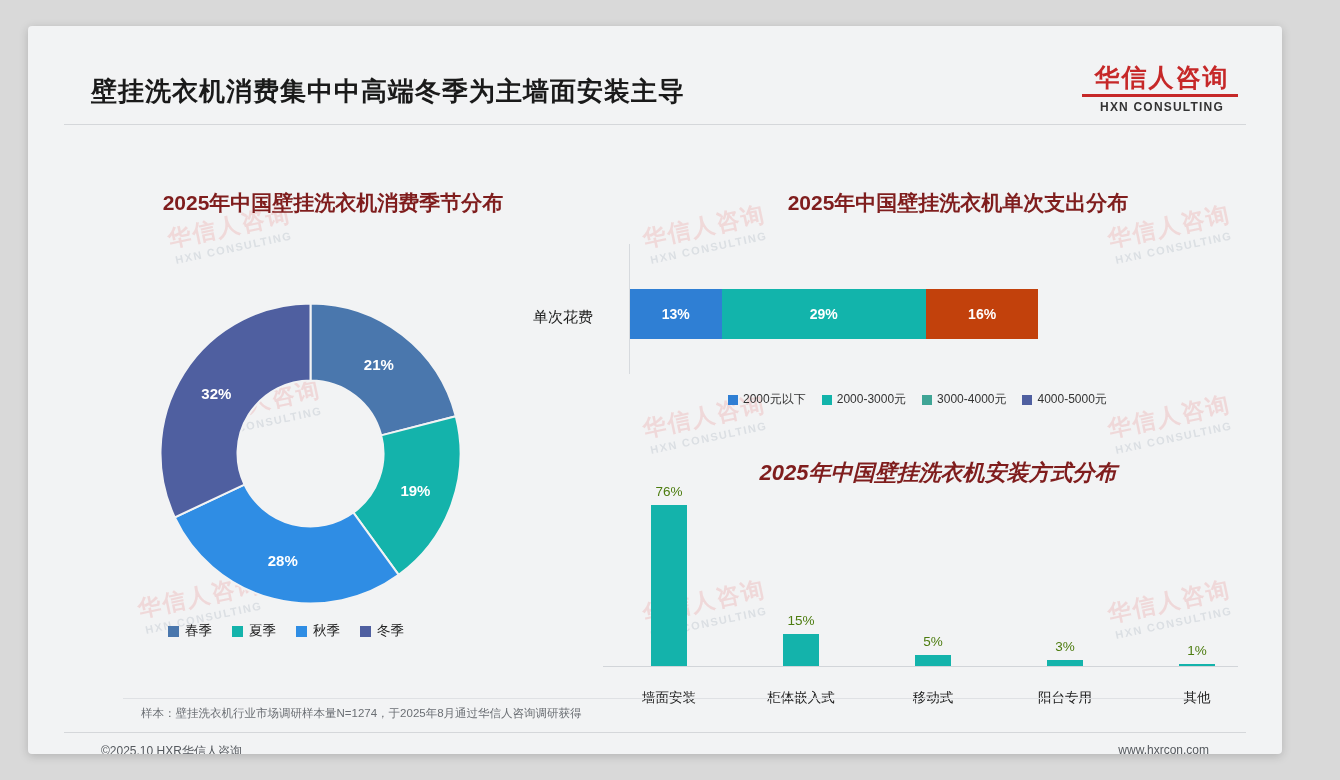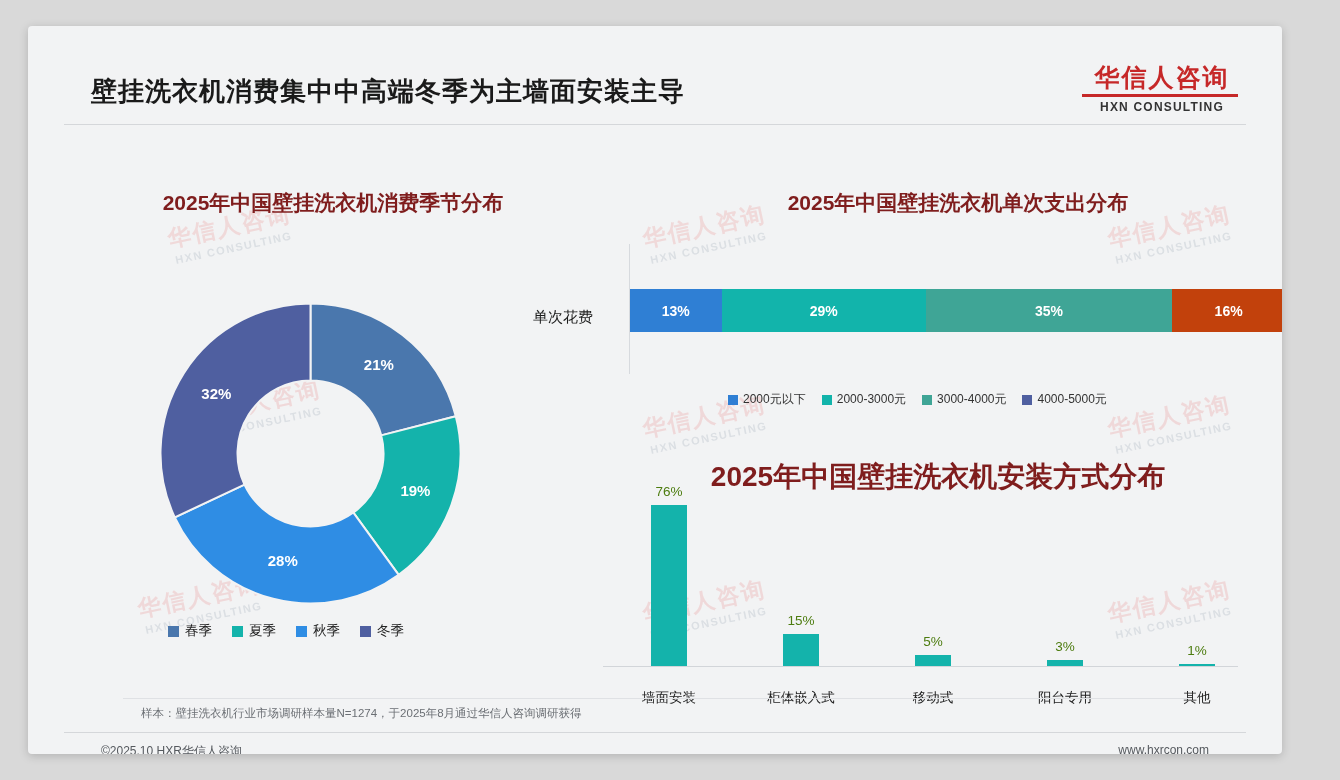--- a/index.html
+++ b/index.html
@@ -124,21 +124,21 @@
   .stack-row-label {
     position: absolute;
     font-size: 15px;
     font-weight: normal;
     color: #1a1a1a;
     white-space: nowrap;
   }
   .stack-bar {
     position: absolute;
     display: flex;
-    height: 43px;
+    height: 50px;
     left: 602px;
     top: 263px;
     width: 655px;
   }
   .stack-seg {
     display: flex;
     align-items: center;
     justify-content: center;
     color: #fff;
     font-size: 14px;
@@ -327,21 +327,20 @@
 
     <div class="panel-title" style="left:640px; top:163px; width:580px; text-align:center;">2025年中国壁挂洗衣机单次支出分布</div>
 
     <div class="stack-row-label" style="left:505px; top:282px;">单次花费</div>
 
     <div class="axis-line-v" style="left:601px; top:218px; width:1px; height:130px;"></div>
 
     <div class="stack-bar" id="stack-bar">
         <div class="stack-seg" style="background: rgb(47, 127, 212); width: 13.9785%;">13%</div>
         <div class="stack-seg" style="background: rgb(18, 180, 171); width: 31.1828%;">29%</div>
-        <div class="stack-seg" style="background: rgb(63, 165, 150); width: 37.6344%;">35%</div>
         <div class="stack-seg" style="background: #c2410c; width: 17.2043%;">16%</div>
       </div>
 
     <div class="legend2" id="legend-spend">
         <div class="item">
           <span class="sw" style="background:#2f7fd4"></span>
           <span>2000元以下</span>
         </div>
         <div class="item">
           <span class="sw" style="background:#12b4ab"></span>
@@ -350,21 +349,21 @@
         <div class="item">
           <span class="sw" style="background:#3fa596"></span>
           <span>3000-4000元</span>
         </div>
         <div class="item">
           <span class="sw" style="background:#4f5fa0"></span>
           <span>4000-5000元</span>
         </div>
       </div>
 
-    <div class="panel-title" style="left:610px; top:432px; width:600px; text-align:center; font-size:28px;">2025年中国壁挂洗衣机安装方式分布</div>
+    <div class="panel-title" style="left:610px; top:432px; width:600px; text-align:center; font-size:22px;font-style:italic;">2025年中国壁挂洗衣机安装方式分布</div>
 
     <div class="col-chart" id="col-chart">
         <div class="col-bar" style="left: 48px; width: 36px; height: 161.5px; background: rgb(20, 179, 171);"></div>
         <div class="col-val" style="left: 0px; width: 132px; top: -12.5px;">76%</div>
         <div class="col-cat" style="left: 0px; width: 132px; top: 193px;">墙面安装</div>
         <div class="col-bar" style="left: 180px; width: 36px; height: 31.875px; background: rgb(20, 179, 171);"></div>
         <div class="col-val" style="left: 132px; width: 132px; top: 117.125px;">15%</div>
         <div class="col-cat" style="left: 132px; width: 132px; top: 193px;">柜体嵌入式</div>
         <div class="col-bar" style="left: 312px; width: 36px; height: 10.625px; background: rgb(20, 179, 171);"></div>
         <div class="col-val" style="left: 264px; width: 132px; top: 138.375px;">5%</div>

